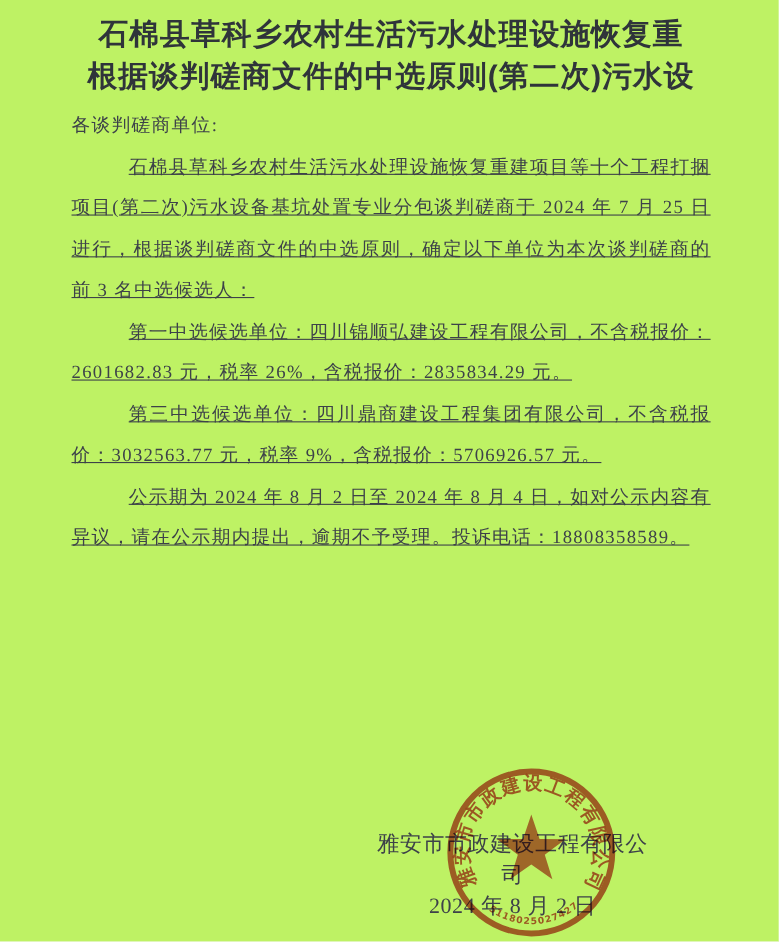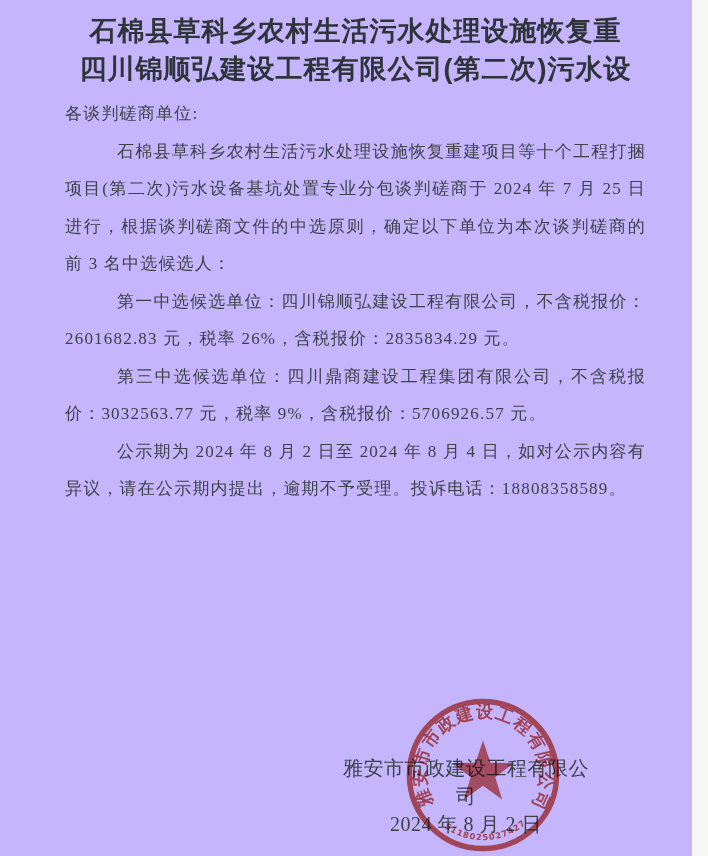--- a/index.html
+++ b/index.html
@@ -3,25 +3,24 @@
 <meta charset="utf-8">
 <style>
   html, body { margin: 0; padding: 0; }
   body {
     width: 708px; height: 856px;
     background: #f6f6f4;
     font-family: "Liberation Serif", "DejaVu Serif", serif;
   }
   .page {
     position: relative;
-    width: 648px; height: 856px;
-    background: #c4b5fd;
+    width: 708px; height: 856px;
+    background: #bef264;
     overflow: hidden;
     color: #3d4249;
-    padding-left: 44px;
   }
   .content {
     position: absolute;
     left: 65px; top: 12px; width: 581px;
   }
   .doc-title {
     font-family: "Liberation Sans", "DejaVu Sans", sans-serif;
     font-weight: 700;
     font-size: 27px;
     line-height: 38px;
@@ -30,21 +29,21 @@
     color: #2f343a;
   }
   .body-text {
     margin-top: 7px;
     font-size: 17px;
     line-height: 37.5px;
     letter-spacing: 1.2px;
     text-align: justify;
   }
   .salutation { margin: 0; }
-  p.para { margin: 0; text-indent: 52px; }
+  p.para { margin: 0; text-indent: 52px; text-decoration: underline; }
   .signature {
     position: absolute;
     left: 338px; top: 754px; width: 256px;
     text-align: center;
     font-size: 20px;
     line-height: 28px;
     letter-spacing: 0.5px;
     color: #3d4249;
   }
   .sig-date { margin-top: 0; }
@@ -71,21 +70,21 @@
 </style>
 </head>
 <body>
 
 <div class="page">
 
   <div class="content">
 
     <div class="doc-title">
       <div>石棉县草科乡农村生活污水处理设施恢复重</div>
-      <div>四川锦顺弘建设工程有限公司(第二次)污水设</div>
+      <div>根据谈判磋商文件的中选原则(第二次)污水设</div>
     </div>
 
     <div class="body-text">
       <p class="salutation">各谈判磋商单位:</p>
       <p class="para">石棉县草科乡农村生活污水处理设施恢复重建项目等十个工程打捆项目(第二次)污水设备基坑处置专业分包谈判磋商于 2024 年 7 月 25 日进行，根据谈判磋商文件的中选原则，确定以下单位为本次谈判磋商的前 3 名中选候选人：</p>
       <p class="para">第一中选候选单位：四川锦顺弘建设工程有限公司，不含税报价：2601682.83 元，税率 26%，含税报价：2835834.29 元。</p>
       <p class="para">第三中选候选单位：四川鼎商建设工程集团有限公司，不含税报价：3032563.77 元，税率 9%，含税报价：5706926.57 元。</p>
       <p class="para">公示期为 2024 年 8 月 2 日至 2024 年 8 月 4 日，如对公示内容有异议，请在公示期内提出，逾期不予受理。投诉电话：18808358589。</p>
     </div>
 

